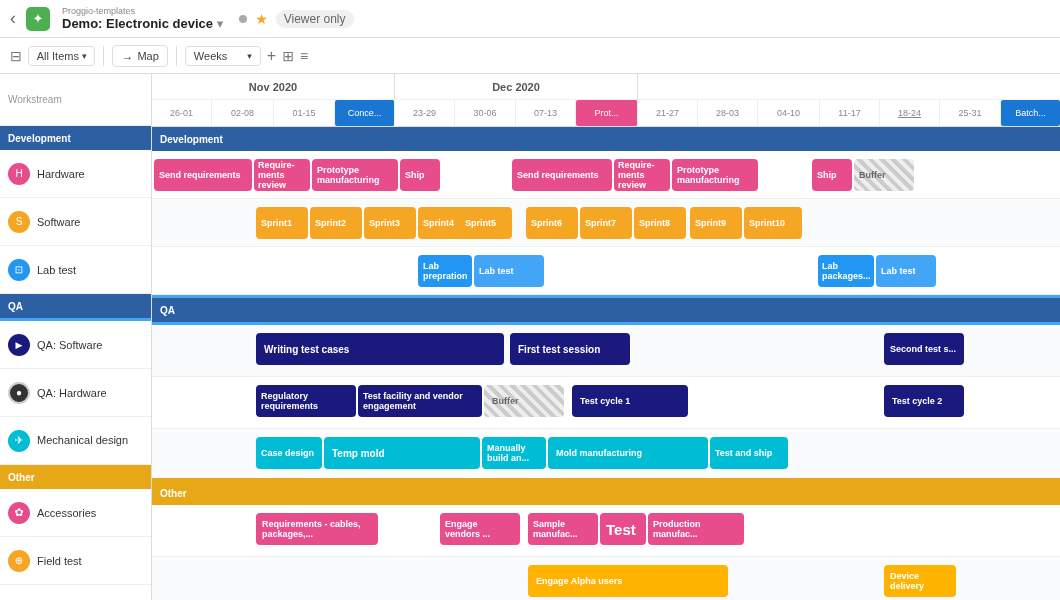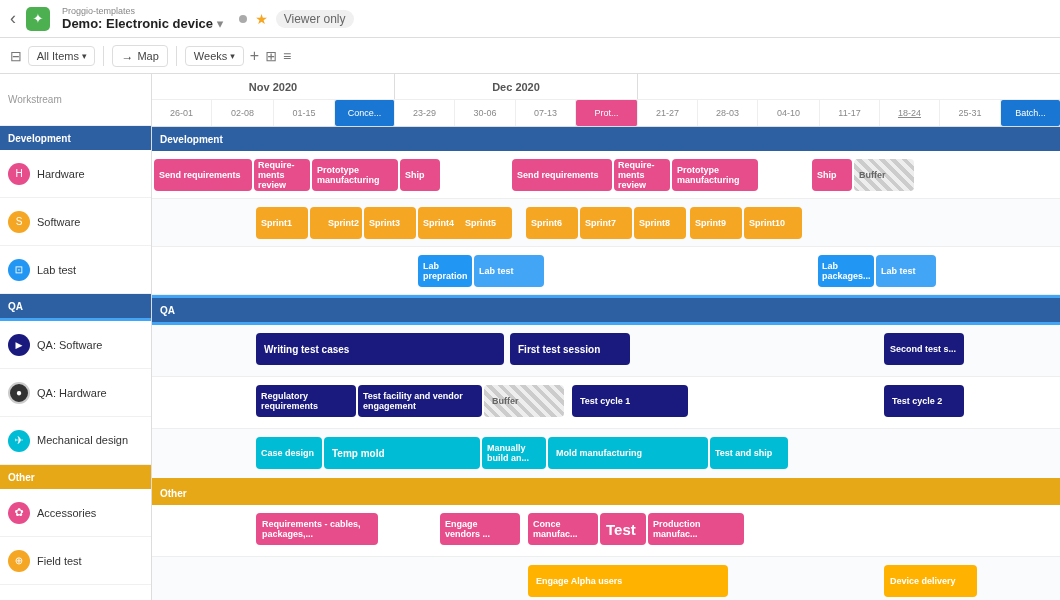--- a/index.html
+++ b/index.html
@@ -42,21 +42,21 @@
     <div style="display:flex;align-items:center;gap:3px;padding:3px 8px;border:1px solid #ddd;border-radius:4px;background:#fff;cursor:pointer;font-size:11px;color:#444;">
       <span>All Items</span>
       <span style="font-size:9px;">▾</span>
     </div>
     <div style="width:1px;height:20px;background:#ddd;margin:0 2px;"></div>
     <div style="display:flex;align-items:center;gap:4px;padding:3px 8px;border:1px solid #ddd;border-radius:4px;background:#fff;cursor:pointer;font-size:11px;color:#444;">
       <span style="font-size:12px;">→</span>
       <span>Map</span>
     </div>
     <div style="width:1px;height:20px;background:#ddd;margin:0 2px;"></div>
-    <div style="display:flex;align-items:center;gap:3px;padding:3px 8px;border:1px solid #ddd;border-radius:4px;background:#fff;cursor:pointer;font-size:11px;color:#444;">
+    <div style="display:flex;align-items:center;gap:20px;padding:3px 8px;border:1px solid #ddd;border-radius:4px;background:#fff;cursor:pointer;font-size:11px;color:#444;">
       <span>Weeks</span>
       <span style="font-size:9px;">▾</span>
     </div>
     <span style="font-size:16px;color:#777;cursor:pointer;">+</span>
     <span style="font-size:14px;color:#777;cursor:pointer;">⊞</span>
     <span style="font-size:14px;color:#777;cursor:pointer;">≡</span>
   </div>
 
   <div id="main" style="display:flex;flex:1;overflow:hidden;">
 
@@ -153,21 +153,21 @@
           <div style="position:absolute;left:248px;top:8px;height:32px;width:40px;background:#e74c8b;border-radius:4px;display:flex;align-items:center;padding:0 5px;font-size:9px;font-weight:600;color:#fff;overflow:hidden;cursor:pointer;">Ship</div>
           <div style="position:absolute;left:360px;top:8px;height:32px;width:100px;background:#e74c8b;border-radius:4px;display:flex;align-items:center;padding:0 5px;font-size:9px;font-weight:600;color:#fff;overflow:hidden;cursor:pointer;">Send requirements</div>
           <div style="position:absolute;left:462px;top:8px;height:32px;width:56px;background:#e74c8b;border-radius:4px;display:flex;align-items:center;padding:0 4px;font-size:9px;font-weight:600;color:#fff;overflow:hidden;cursor:pointer;">Require-ments review</div>
           <div style="position:absolute;left:520px;top:8px;height:32px;width:86px;background:#e74c8b;border-radius:4px;display:flex;align-items:center;padding:0 5px;font-size:9px;font-weight:600;color:#fff;overflow:hidden;cursor:pointer;">Prototype manufacturing</div>
           <div style="position:absolute;left:660px;top:8px;height:32px;width:40px;background:#e74c8b;border-radius:4px;display:flex;align-items:center;padding:0 5px;font-size:9px;font-weight:600;color:#fff;overflow:hidden;cursor:pointer;">Ship</div>
           <div style="position:absolute;left:702px;top:8px;height:32px;width:60px;background:repeating-linear-gradient(45deg,#ccc,#ccc 4px,#eee 4px,#eee 8px);border-radius:4px;display:flex;align-items:center;padding:0 5px;font-size:9px;font-weight:600;color:#666;overflow:hidden;cursor:pointer;">Buffer</div>
         </div>
 
         <div style="height:48px;border-bottom:1px solid #eee;position:relative;background:#fafbfd;">
           <div style="position:absolute;left:104px;top:8px;height:32px;width:52px;background:#f5a623;border-radius:4px;display:flex;align-items:center;padding:0 5px;font-size:9px;font-weight:600;color:#fff;overflow:hidden;cursor:pointer;">Sprint1</div>
-          <div style="position:absolute;left:158px;top:8px;height:32px;width:52px;background:#f5a623;border-radius:4px;display:flex;align-items:center;padding:0 18px;font-size:9px;font-weight:600;color:#fff;overflow:hidden;cursor:pointer;">Sprint2</div>
+          <div style="position:absolute;left:158px;top:8px;height:32px;width:52px;background:#f5a623;border-radius:4px;display:flex;align-items:center;padding:0 5px;font-size:9px;font-weight:600;color:#fff;overflow:hidden;cursor:pointer;">Sprint2</div>
           <div style="position:absolute;left:212px;top:8px;height:32px;width:52px;background:#f5a623;border-radius:4px;display:flex;align-items:center;padding:0 5px;font-size:9px;font-weight:600;color:#fff;overflow:hidden;cursor:pointer;">Sprint3</div>
           <div style="position:absolute;left:266px;top:8px;height:32px;width:52px;background:#f5a623;border-radius:4px;display:flex;align-items:center;padding:0 5px;font-size:9px;font-weight:600;color:#fff;overflow:hidden;cursor:pointer;">Sprint4</div>
           <div style="position:absolute;left:308px;top:8px;height:32px;width:52px;background:#f5a623;border-radius:4px;display:flex;align-items:center;padding:0 5px;font-size:9px;font-weight:600;color:#fff;overflow:hidden;cursor:pointer;">Sprint5</div>
           <div style="position:absolute;left:374px;top:8px;height:32px;width:52px;background:#f5a623;border-radius:4px;display:flex;align-items:center;padding:0 5px;font-size:9px;font-weight:600;color:#fff;overflow:hidden;cursor:pointer;">Sprint6</div>
           <div style="position:absolute;left:428px;top:8px;height:32px;width:52px;background:#f5a623;border-radius:4px;display:flex;align-items:center;padding:0 5px;font-size:9px;font-weight:600;color:#fff;overflow:hidden;cursor:pointer;">Sprint7</div>
           <div style="position:absolute;left:482px;top:8px;height:32px;width:52px;background:#f5a623;border-radius:4px;display:flex;align-items:center;padding:0 5px;font-size:9px;font-weight:600;color:#fff;overflow:hidden;cursor:pointer;">Sprint8</div>
           <div style="position:absolute;left:538px;top:8px;height:32px;width:52px;background:#f5a623;border-radius:4px;display:flex;align-items:center;padding:0 5px;font-size:9px;font-weight:600;color:#fff;overflow:hidden;cursor:pointer;">Sprint9</div>
           <div style="position:absolute;left:592px;top:8px;height:32px;width:58px;background:#f5a623;border-radius:4px;display:flex;align-items:center;padding:0 5px;font-size:9px;font-weight:600;color:#fff;overflow:hidden;cursor:pointer;">Sprint10</div>
         </div>
 
@@ -203,28 +203,28 @@
           <div style="position:absolute;left:330px;top:8px;height:32px;width:64px;background:#00bcd4;border-radius:4px;display:flex;align-items:center;padding:0 5px;font-size:9px;font-weight:600;color:#fff;overflow:hidden;cursor:pointer;">Manually build an...</div>
           <div style="position:absolute;left:396px;top:8px;height:32px;width:160px;background:#00bcd4;border-radius:4px;display:flex;align-items:center;padding:0 8px;font-size:9px;font-weight:600;color:#fff;overflow:hidden;cursor:pointer;">Mold manufacturing</div>
           <div style="position:absolute;left:558px;top:8px;height:32px;width:78px;background:#00bcd4;border-radius:4px;display:flex;align-items:center;padding:0 5px;font-size:9px;font-weight:600;color:#fff;overflow:hidden;cursor:pointer;">Test and ship</div>
         </div>
 
         <div style="height:24px;background:#e6a817;display:flex;align-items:center;padding-left:8px;font-size:10px;font-weight:700;color:#fff;">Other</div>
 
         <div style="height:52px;border-bottom:1px solid #eee;position:relative;background:#fff;">
           <div style="position:absolute;left:104px;top:8px;height:32px;width:122px;background:#e74c8b;border-radius:4px;display:flex;align-items:center;padding:0 6px;font-size:9px;font-weight:600;color:#fff;overflow:hidden;cursor:pointer;">Requirements - cables, packages,...</div>
           <div style="position:absolute;left:288px;top:8px;height:32px;width:80px;background:#e74c8b;border-radius:4px;display:flex;align-items:center;padding:0 5px;font-size:9px;font-weight:600;color:#fff;overflow:hidden;cursor:pointer;">Engage vendors ...</div>
-          <div style="position:absolute;left:376px;top:8px;height:32px;width:70px;background:#e74c8b;border-radius:4px;display:flex;align-items:center;padding:0 5px;font-size:9px;font-weight:600;color:#fff;overflow:hidden;cursor:pointer;">Conce manufac...</div>
+          <div style="position:absolute;left:376px;top:8px;height:32px;width:70px;background:#e74c8b;border-radius:4px;display:flex;align-items:center;padding:0 5px;font-size:9px;font-weight:600;color:#fff;overflow:hidden;cursor:pointer;">Sample manufac...</div>
           <div style="position:absolute;left:448px;top:8px;height:32px;width:46px;background:#e74c8b;border-radius:4px;display:flex;align-items:center;padding:0 6px;font-size:15px;font-weight:600;color:#fff;overflow:hidden;cursor:pointer;">Test</div>
           <div style="position:absolute;left:496px;top:8px;height:32px;width:96px;background:#e74c8b;border-radius:4px;display:flex;align-items:center;padding:0 5px;font-size:9px;font-weight:600;color:#fff;overflow:hidden;cursor:pointer;">Production manufac...</div>
         </div>
 
         <div style="height:52px;border-bottom:1px solid #eee;position:relative;background:#fafbfd;">
           <div style="position:absolute;left:376px;top:8px;height:32px;width:200px;background:#ffb300;border-radius:4px;display:flex;align-items:center;padding:0 8px;font-size:9px;font-weight:600;color:#fff;overflow:hidden;cursor:pointer;">Engage Alpha users</div>
-          <div style="position:absolute;left:732px;top:8px;height:32px;width:93px;background:#ffb300;border-radius:4px;display:flex;align-items:center;padding:0 6px;font-size:9px;font-weight:600;color:#fff;overflow:hidden;cursor:pointer;">Device delivery</div>
+          <div style="position:absolute;left:732px;top:8px;height:32px;width:72px;background:#ffb300;border-radius:4px;display:flex;align-items:center;padding:0 6px;font-size:9px;font-weight:600;color:#fff;overflow:hidden;cursor:pointer;">Device delivery</div>
         </div>
 
       </div>
 
     </div>
 
   </div>
 
 </div>
 

